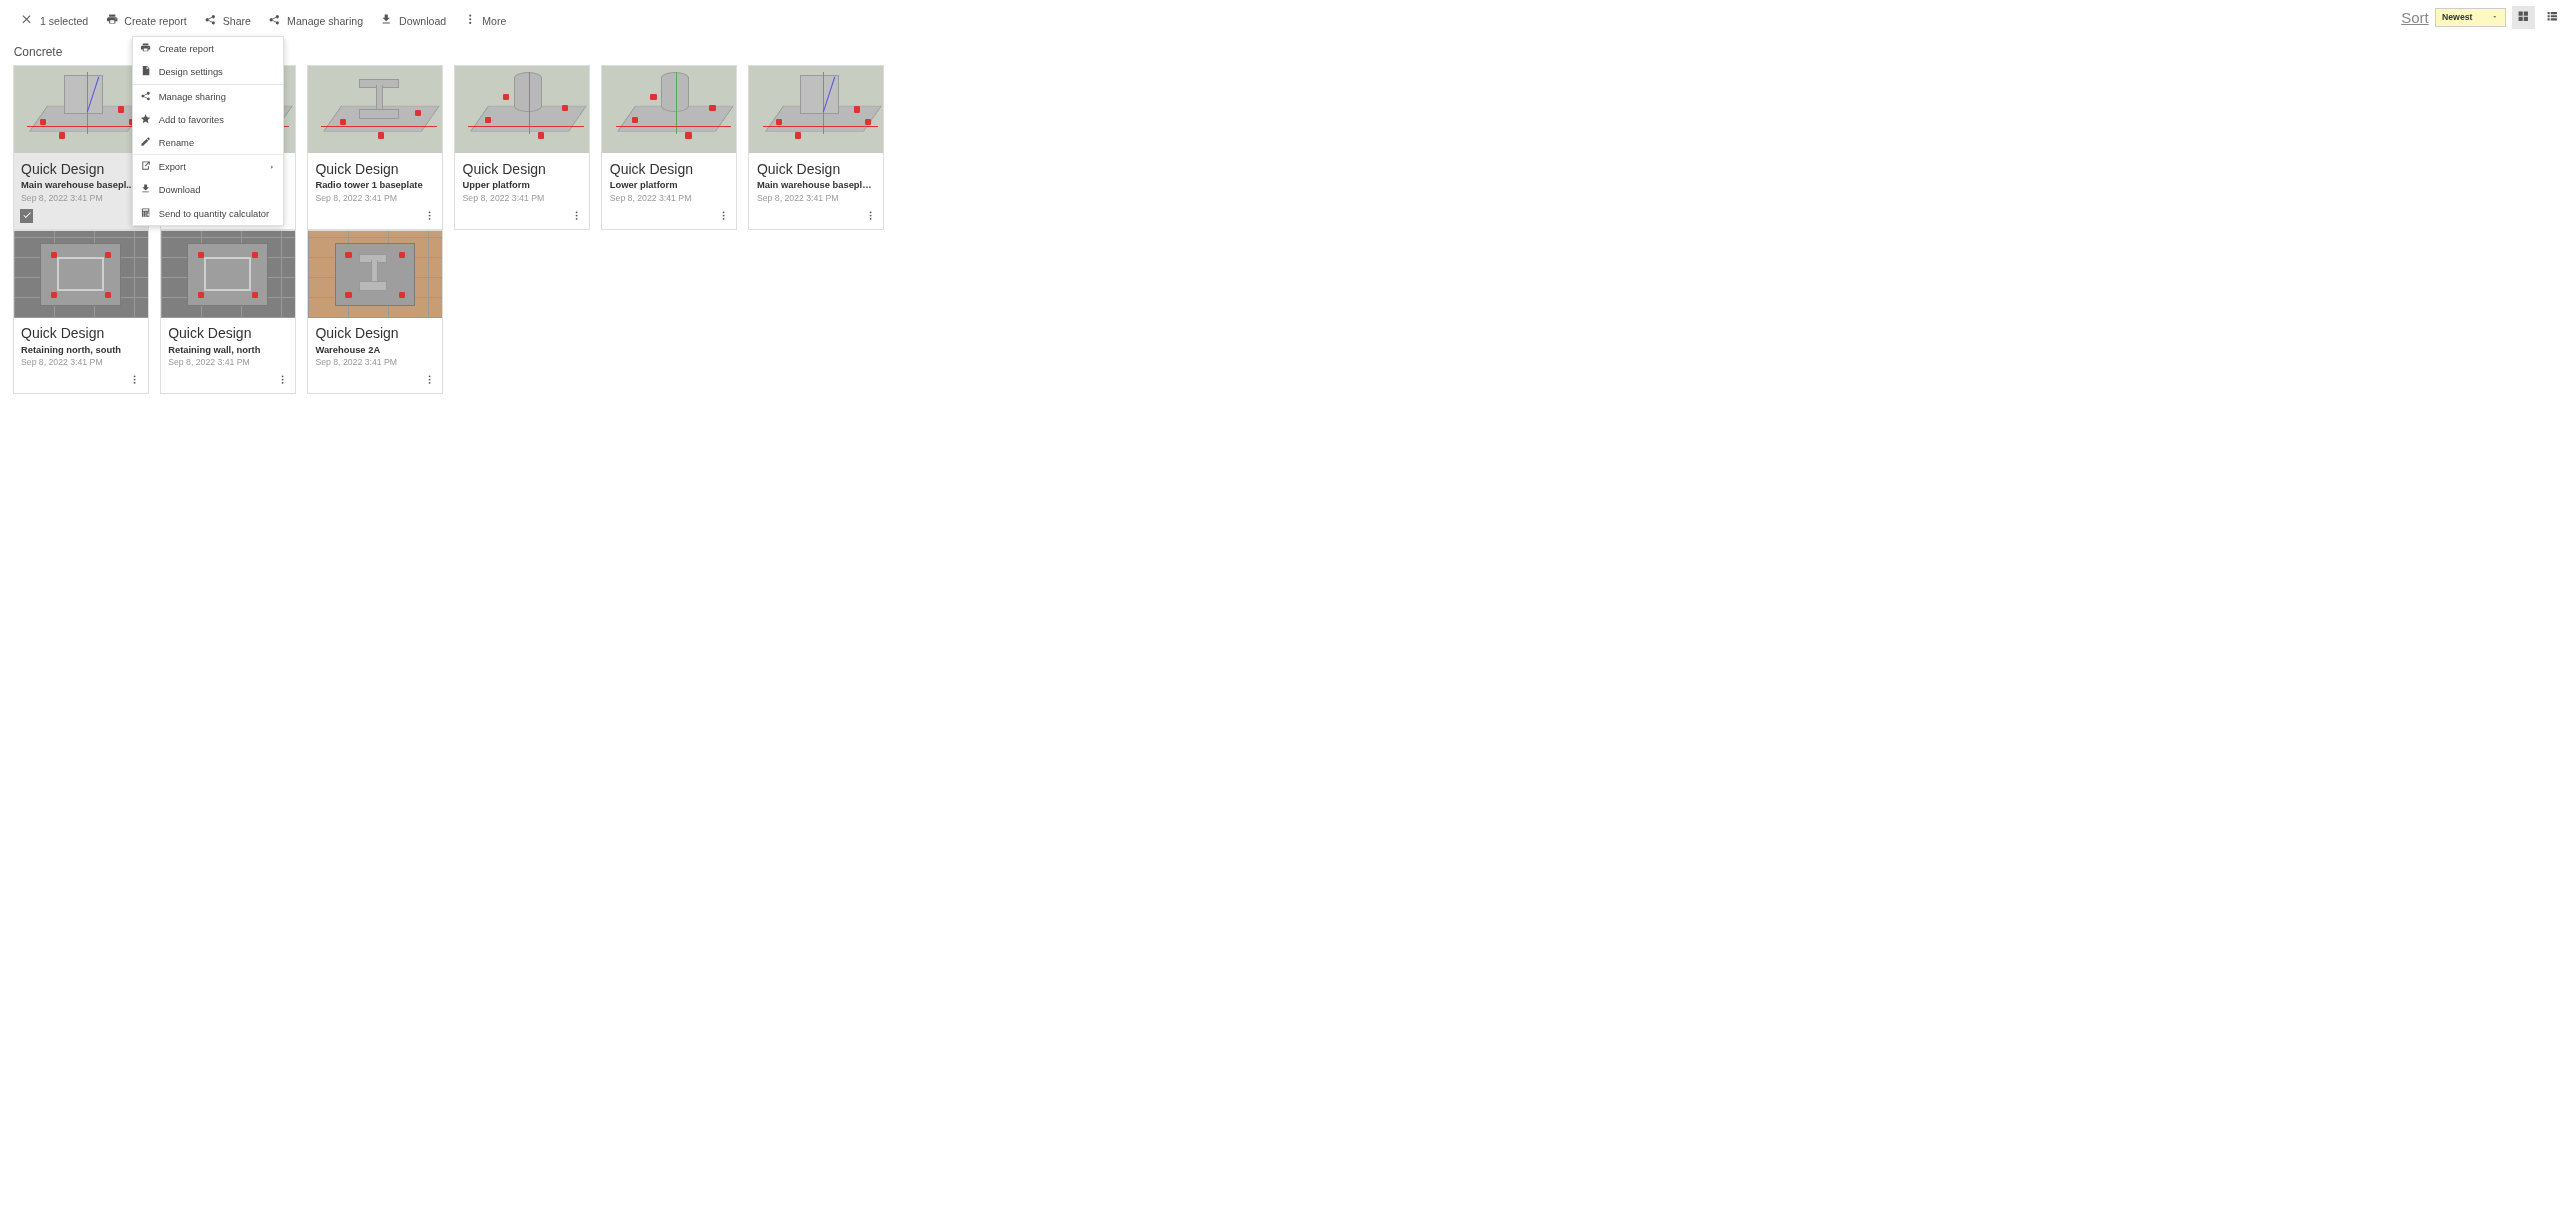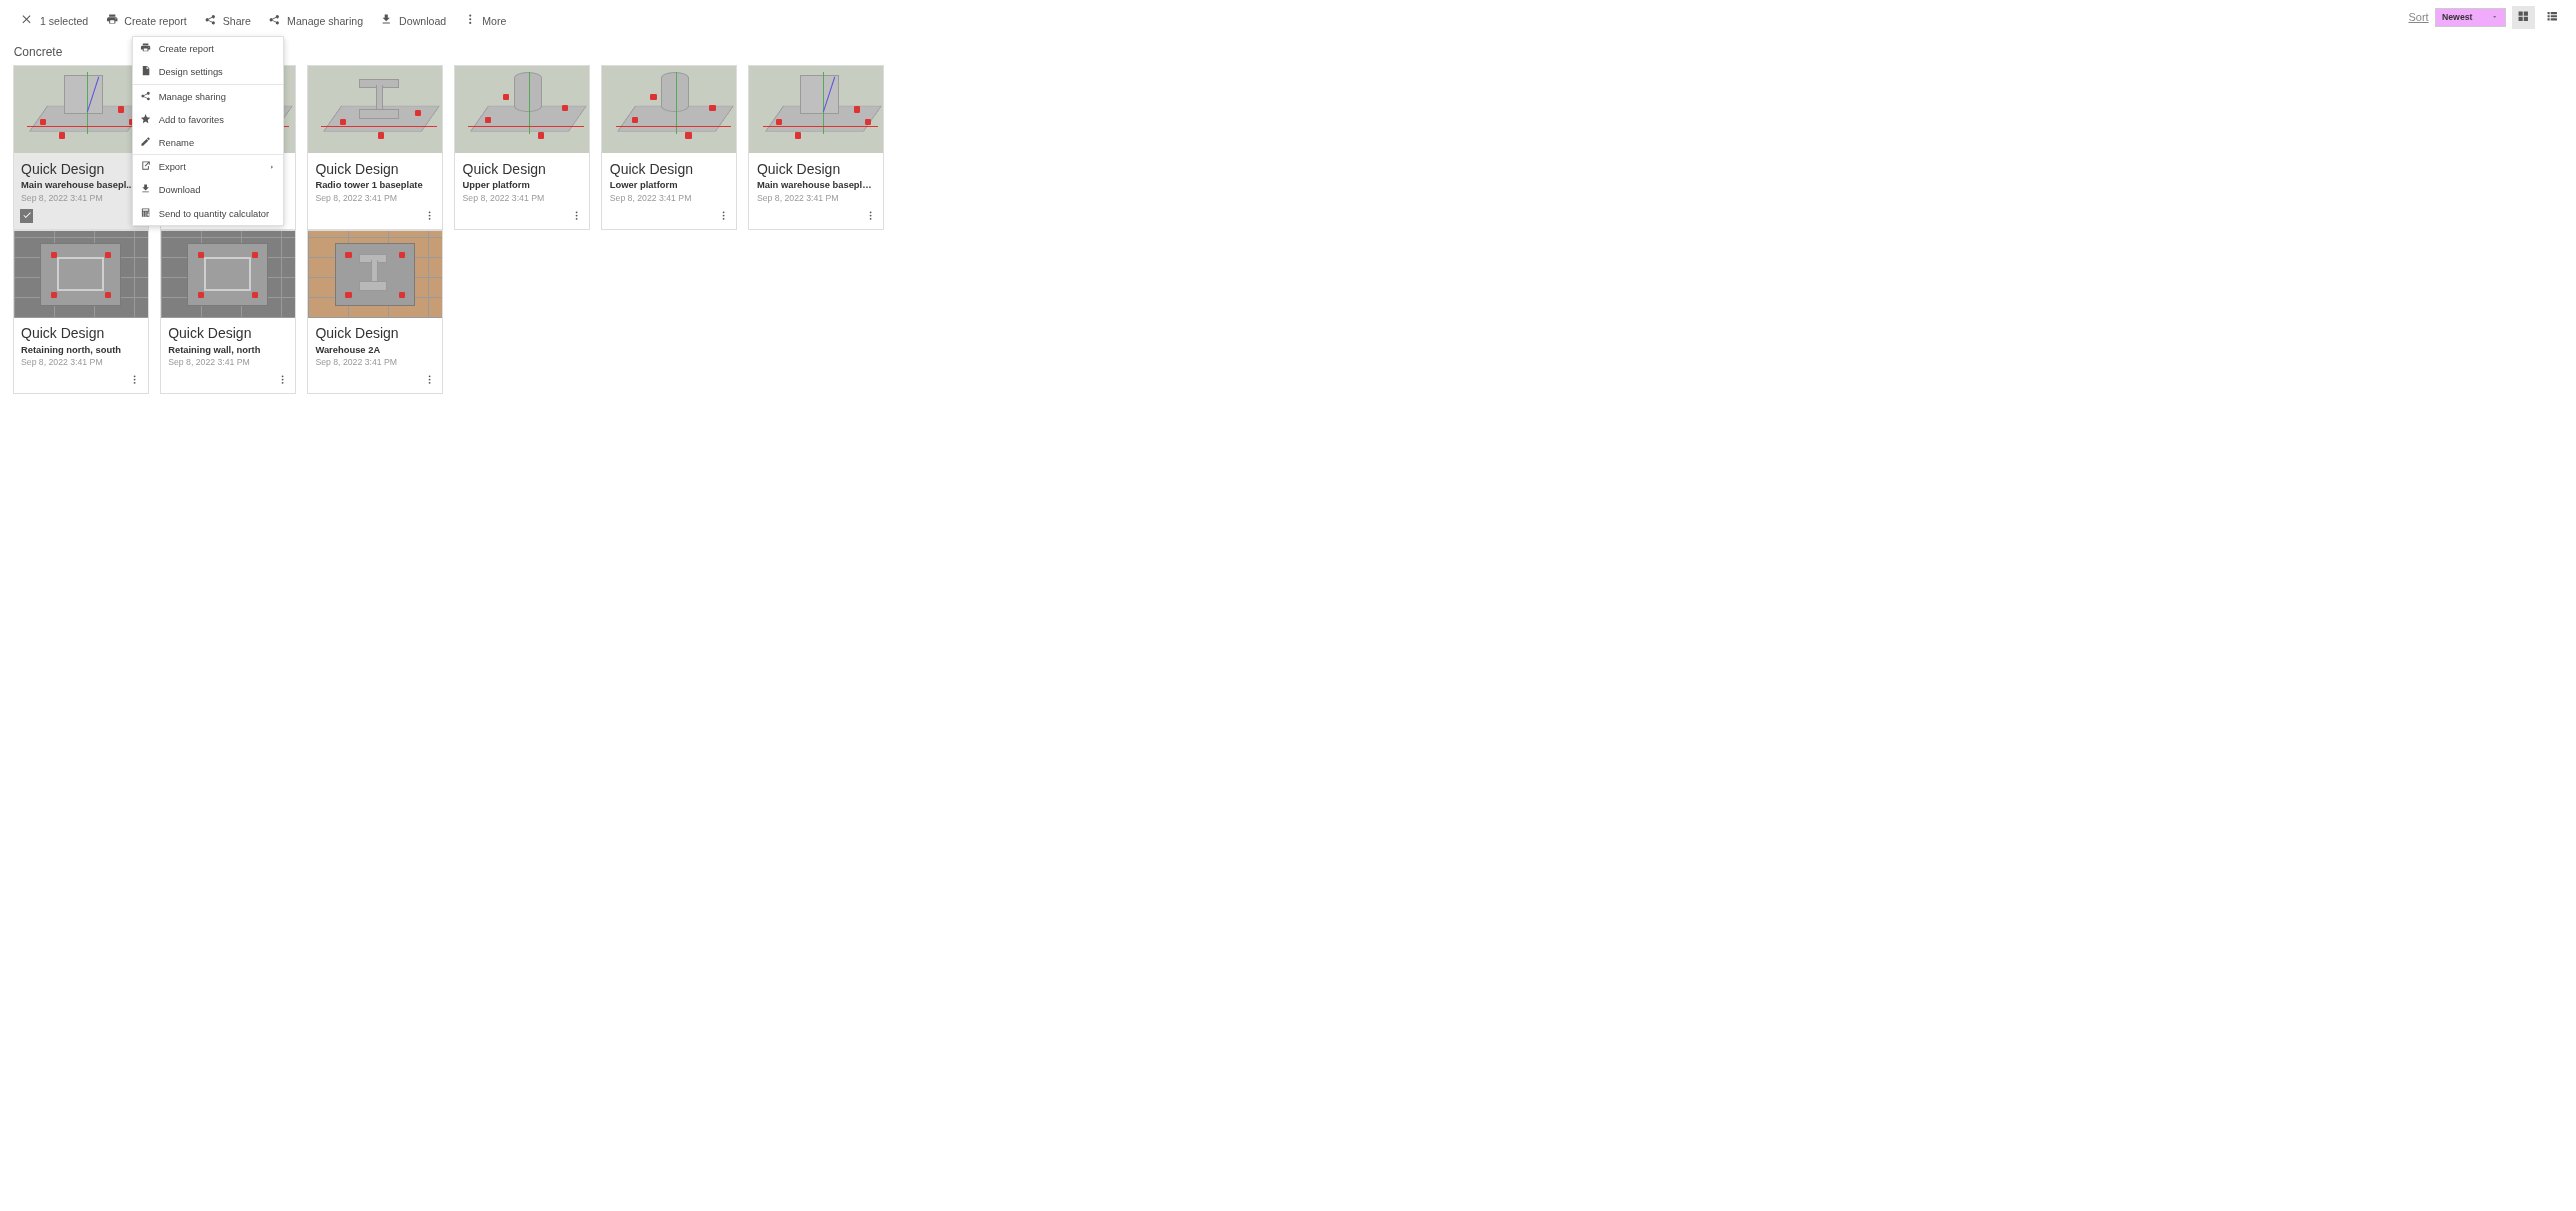--- a/index.html
+++ b/index.html
@@ -4,22 +4,22 @@
 <style>
   * { box-sizing: border-box; }
   html, body { margin:0; padding:0; background:#fff; font-family: Arial, Helvetica, sans-serif; color:#333; }
   body { padding:6.2px 12.5px; }
 
   
   .toolbar { display:flex; align-items:flex-start; height:29px; position:relative; }
   .tb-item { display:flex; align-items:center; gap:6.2px; padding:0 8.7px; height:29px; font-size:10.6px; color:#555; cursor:pointer; }
   .tb-item svg { width:12.5px; height:12.5px; fill:#555; }
   .tb-right { margin-left:auto; display:flex; align-items:center; gap:6.2px; }
-  .sort-label { font-size:11px; color:#888;text-decoration:underline; }
-  .sort-select { display:flex; align-items:center; gap:19px; border:0.6px solid #ccc; padding:3.7px 6.2px; font-size:8.7px; font-weight:bold; color:#333; background:#f0abfc; cursor:pointer; }
+  .sort-label { font-size:15px; color:#888;text-decoration:underline; }
+  .sort-select { display:flex; align-items:center; gap:19px; border:0.6px solid #ccc; padding:3.7px 6.2px; font-size:8.7px; font-weight:bold; color:#333; background:#fef9c3; cursor:pointer; }
   .view-btn { width:22.5px; height:22.5px; display:flex; align-items:center; justify-content:center; cursor:pointer; }
   .view-btn.active { background:#e6e6e6; }
   .view-btn svg { width:12.5px; height:12.5px; fill:#555; }
 
   
   .dropdown { position:absolute; top:30px; left:119px; width:152px; background:#fff; box-shadow:0 1.9px 6.2px rgba(0,0,0,.2); border:0.6px solid #e0e0e0; z-index:10; }
   .dd-item { display:flex; align-items:center; gap:7.5px; padding:5px 7.5px; font-size:9.4px; color:#444; cursor:pointer; }
   .dd-item svg { width:11.2px; height:11.2px; fill:#555; }
   .dd-sep { height:0; border-top:0.6px solid #e6e6e6; margin:0; }
   .dd-item .chev { margin-left:auto; }

